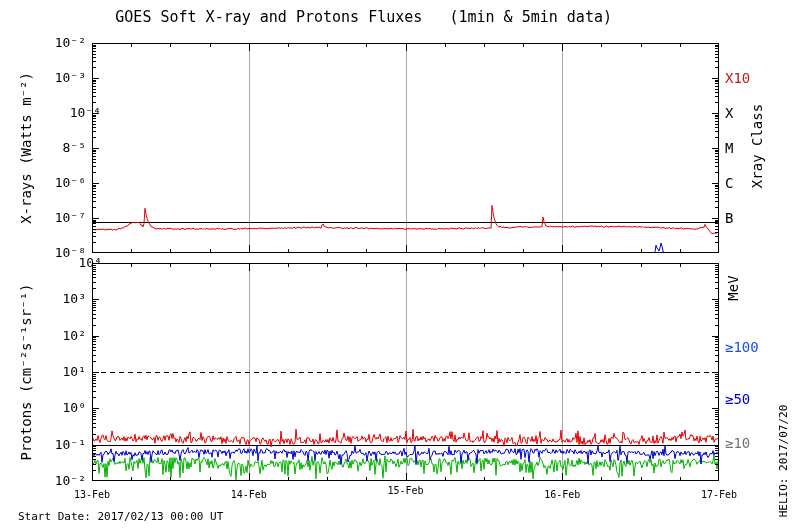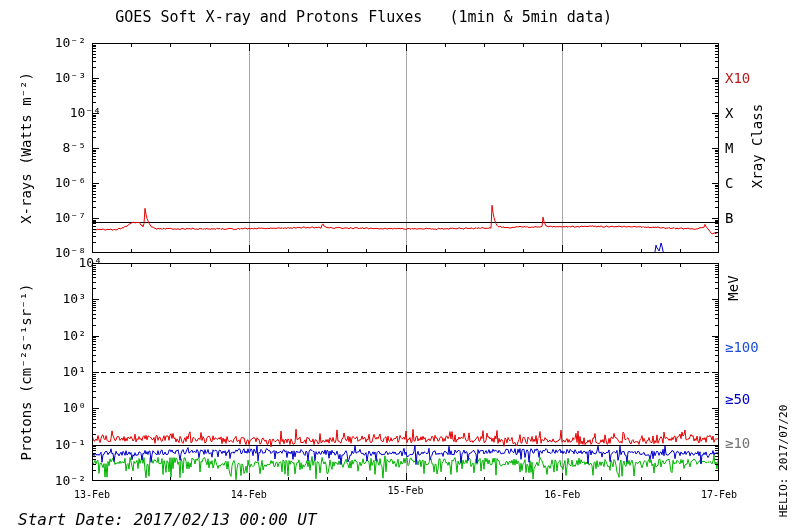--- a/index.html
+++ b/index.html
@@ -1,20 +1,20 @@
 <!DOCTYPE html>
 <html><head>
 <meta charset="utf-8">
 <style>
   html,body{margin:0;padding:0;background:#fff;}
   .screen{position:relative;width:800px;height:530px;background:#ffffff;overflow:hidden;
           font-family:"DejaVu Sans Mono","DejaVu Sans",monospace;color:#000;}
   .abs{position:absolute;}
   .title{left:88px;top:8px;width:524px;text-align:right;font-size:15px;white-space:pre;}
-  .footer{left:18px;top:510px;font-size:16px;white-space:pre;font-style:italic;}
+  .footer{left:18px;top:510px;font-size:11px;white-space:pre;}
   .ytick{width:80px;text-align:right;font-size:13px;line-height:18px;height:18px;}
   .xtick{width:90px;text-align:center;font-size:10px;line-height:16px;}
   .rlab{font-size:14px;line-height:16px;}
   .vtext{position:absolute;white-space:nowrap;transform:translate(-50%,-50%) rotate(-90deg);font-size:14px;}
   .credit{font-size:11px;}
   svg{position:absolute;display:block;}
 </style>
 </head>
 <body>
 

